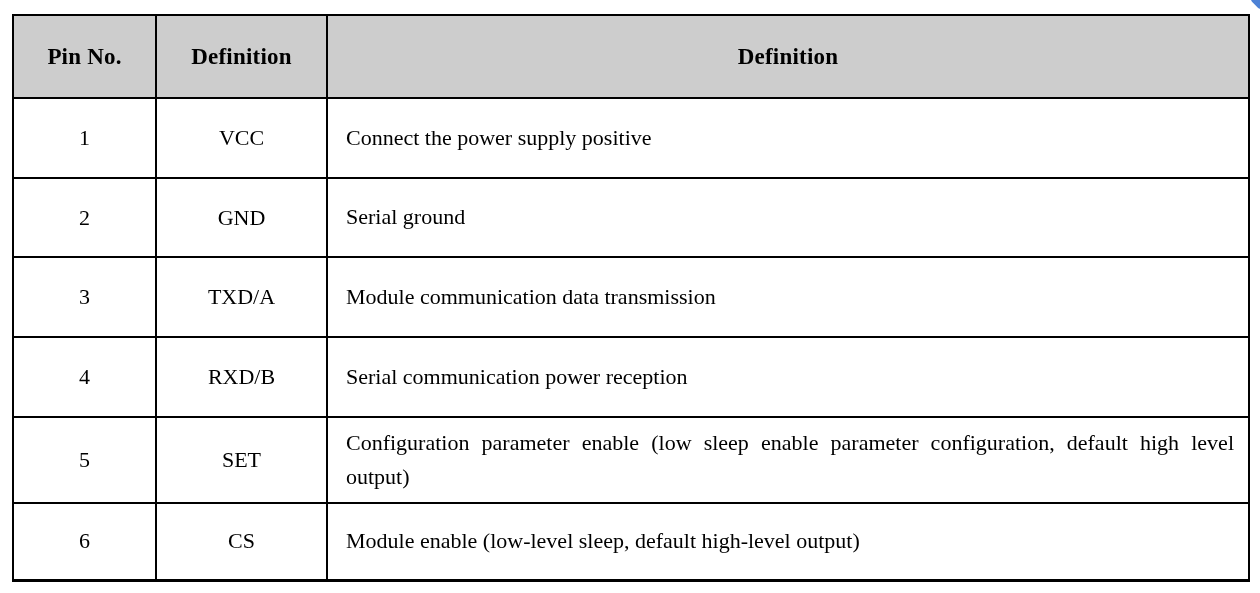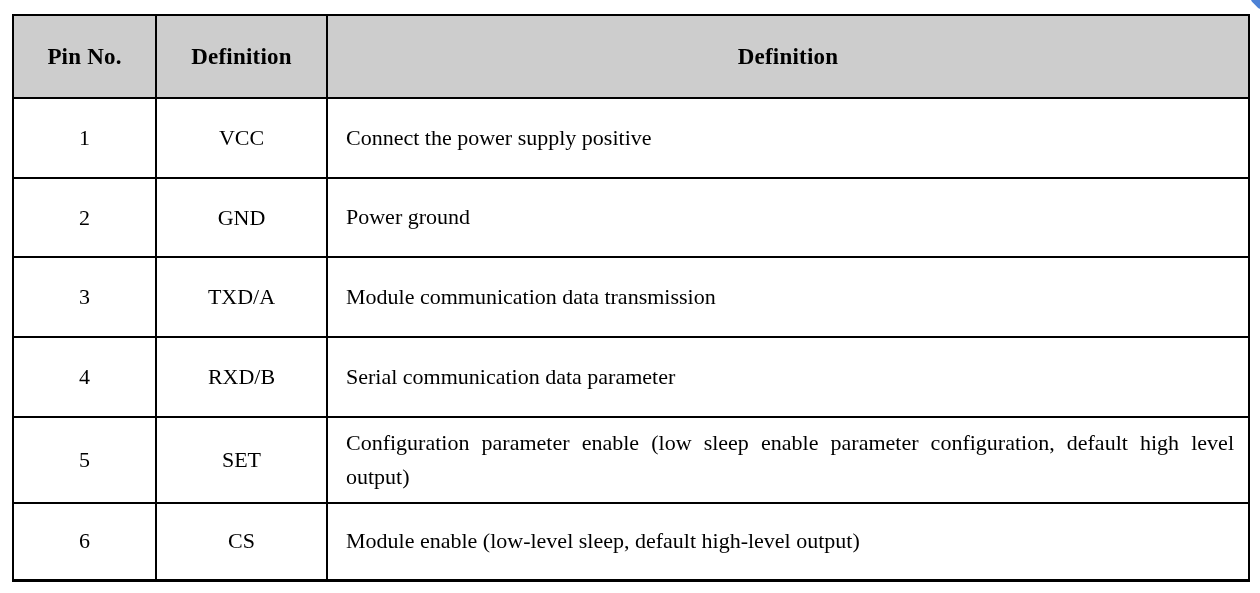--- a/index.html
+++ b/index.html
@@ -93,31 +93,31 @@
     </thead>
     <tbody>
       <tr class="r1">
         <td class="c-pin">1</td>
         <td class="c-def">VCC</td>
         <td class="c-desc">Connect the power supply positive</td>
       </tr>
       <tr class="r2">
         <td class="c-pin">2</td>
         <td class="c-def">GND</td>
-        <td class="c-desc">Power ground</td>
+        <td class="c-desc">Serial ground</td>
       </tr>
       <tr class="r3">
         <td class="c-pin">3</td>
         <td class="c-def">TXD/A</td>
         <td class="c-desc">Module communication data transmission</td>
       </tr>
       <tr class="r4">
         <td class="c-pin">4</td>
         <td class="c-def">RXD/B</td>
-        <td class="c-desc">Serial communication data parameter</td>
+        <td class="c-desc">Serial communication power reception</td>
       </tr>
       <tr class="r5">
         <td class="c-pin">5</td>
         <td class="c-def">SET</td>
         <td class="c-desc">Configuration parameter enable (low sleep enable parameter configuration, default high level output)</td>
       </tr>
       <tr class="r6">
         <td class="c-pin">6</td>
         <td class="c-def">CS</td>
         <td class="c-desc">Module enable (low-level sleep, default high-level output)</td>

